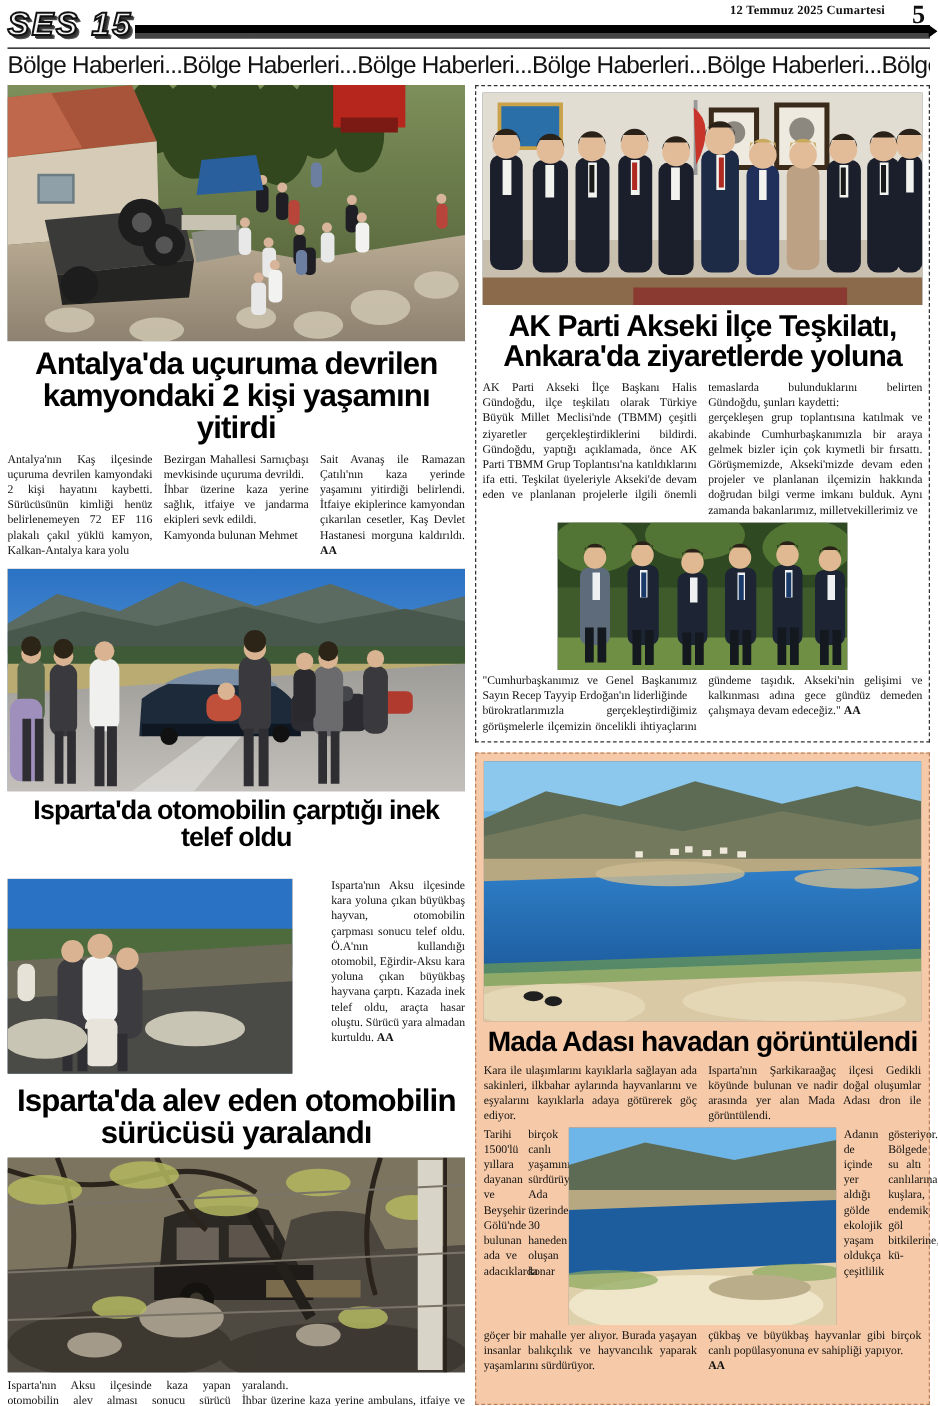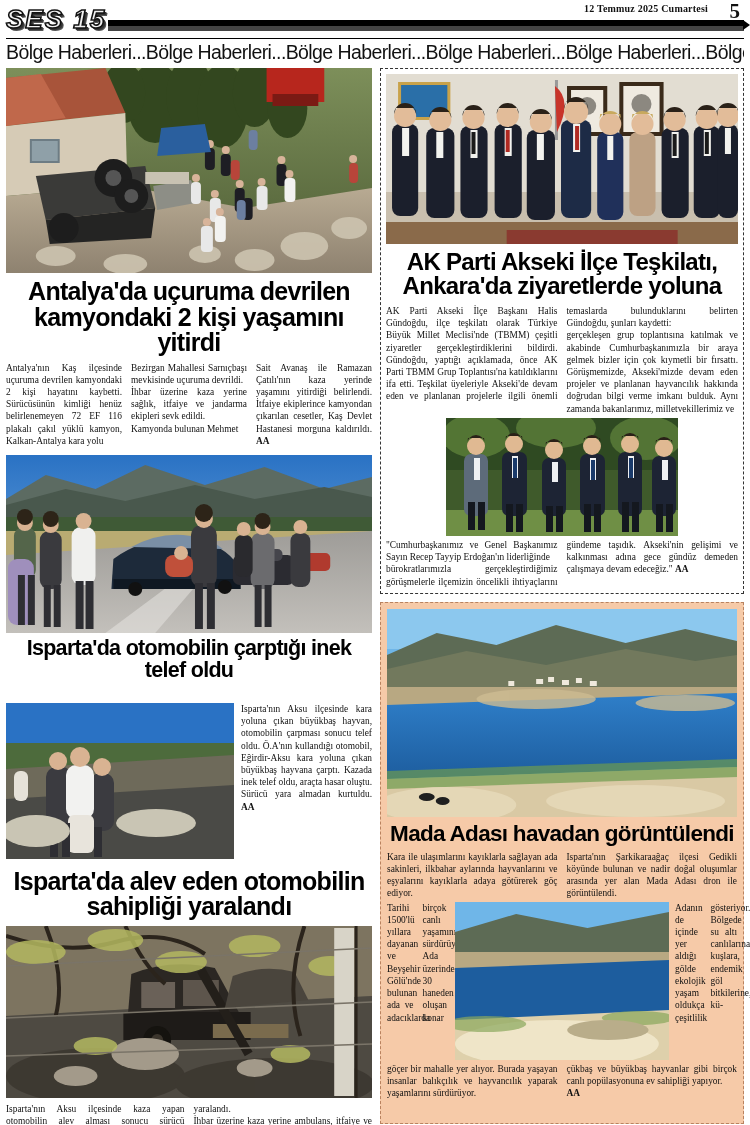--- a/index.html
+++ b/index.html
@@ -112,21 +112,21 @@
   }
   .flowtext {
     font-family: "Liberation Serif", serif;
     font-size: 9.4px; line-height: 1.30;
     text-align: justify; hyphens: auto;
     column-count: 2; column-gap: 9px;
   }
 
   
   .sbs { display:flex; gap:7px; }
-  .sbs .txt { font-family:"Liberation Serif",serif; font-size:9.4px; line-height:1.30; text-align:justify; hyphens:auto;}
+  .sbs .txt { font-family:"Liberation Serif",serif; font-size:9.4px; line-height:1.30; text-align:justify; hyphens:auto;margin-left:24px;}
 </style>
 </head>
 <body>
 
 <div class="page">
 
   <div class="masthead">
     <div class="brand">SES 15</div>
     <div class="brand-rule"></div>
     <div class="dateline">12 Temmuz 2025 Cumartesi</div>
@@ -380,21 +380,21 @@
           <div class="txt">
             <span>Isparta'nın Aksu ilçesinde kara yoluna çıkan büyükbaş hayvan, otomobilin çarpması sonucu telef oldu. Ö.A'nın kullandığı otomobil, Eğirdir-Aksu kara yoluna çıkan büyükbaş hayvana çarptı. Kazada inek telef oldu, araçta hasar oluştu. Sürücü yara almadan kurtuldu.</span>
             <span class="agency">AA</span>
           </div>
         </div>
       </div>
 
       <div style="margin-top:10px">
         <h2 class="hl big" style="margin:0 0 6px 0">
           <span>Isparta'da alev eden otomobilin</span><br>
-          <span>sahipliği yaralandı</span>
+          <span>sürücüsü yaralandı</span>
         </h2>
         <div class="photo" style="height:172px">
           <svg viewBox="0 0 368 172" preserveAspectRatio="none" style="width:100%;height:100%;display:block">
             <rect width="368" height="172" fill="#6b6559"></rect>
             <path d="M0 0 L368 0 L368 70 L0 90Z" fill="#7d7460"></path>
             <path d="M0 90 L368 70 L368 172 L0 172Z" fill="#4e4a42"></path>
             <g fill="#3a352e" opacity=".8">
               <ellipse cx="90" cy="150" rx="90" ry="28"></ellipse>
                 <ellipse cx="270" cy="158" rx="100" ry="26"></ellipse>
             </g>
@@ -555,21 +555,21 @@
                 </g>
             </g>
           </svg>
         </div>
         <h2 class="hl big" style="margin:6px 0 6px 0;font-size:24px">
           <span>AK Parti Akseki İlçe Teşkilatı,</span><br>
           <span>Ankara'da ziyaretlerde yoluna</span>
         </h2>
         <div class="flowtext">
           <p>AK Parti Akseki İlçe Başkanı Halis Gündoğdu, ilçe teşkilatı olarak Türkiye Büyük Millet Meclisi'nde (TBMM) çeşitli ziyaretler gerçekleştirdiklerini bildirdi. Gündoğdu, yaptığı açıklamada, önce AK Parti TBMM Grup Toplantısı'na katıldıklarını ifa etti. Teşkilat üyeleriyle Akseki'de devam eden ve planlanan projelerle ilgili önemli temaslarda bulunduklarını belirten Gündoğdu, şunları kaydetti:</p>
-          <p>gerçekleşen grup toplantısına katılmak ve akabinde Cumhurbaşkanımızla bir araya gelmek bizler için çok kıymetli bir fırsattı. Görüşmemizde, Akseki'mizde devam eden projeler ve planlanan hayvancılık hakkında doğrudan bilgi verme imkanı bulduk. Aynı zamanda bakanlarımız, milletvekillerimiz ve</p>
+          <p>gerçekleşen grup toplantısına katılmak ve akabinde Cumhurbaşkanımızla bir araya gelmek bizler için çok kıymetli bir fırsattı. Görüşmemizde, Akseki'mizde devam eden projeler ve planlanan ilçemizin hakkında doğrudan bilgi verme imkanı bulduk. Aynı zamanda bakanlarımız, milletvekillerimiz ve</p>
         </div>
         <div class="photo" style="height:118px;width:232px;margin:3px auto 0">
           <svg viewBox="0 0 232 118" preserveAspectRatio="none" style="width:100%;height:100%;display:block">
             <rect width="232" height="118" fill="#3f5a2b"></rect>
             <rect width="232" height="52" fill="#2f4a22"></rect>
             <g fill="#5c7f3a" opacity=".8">
                 <ellipse cx="30" cy="18" rx="34" ry="22"></ellipse>
                 <ellipse cx="110" cy="10" rx="40" ry="20"></ellipse>
                 <ellipse cx="200" cy="20" rx="36" ry="22"></ellipse>
               </g>

